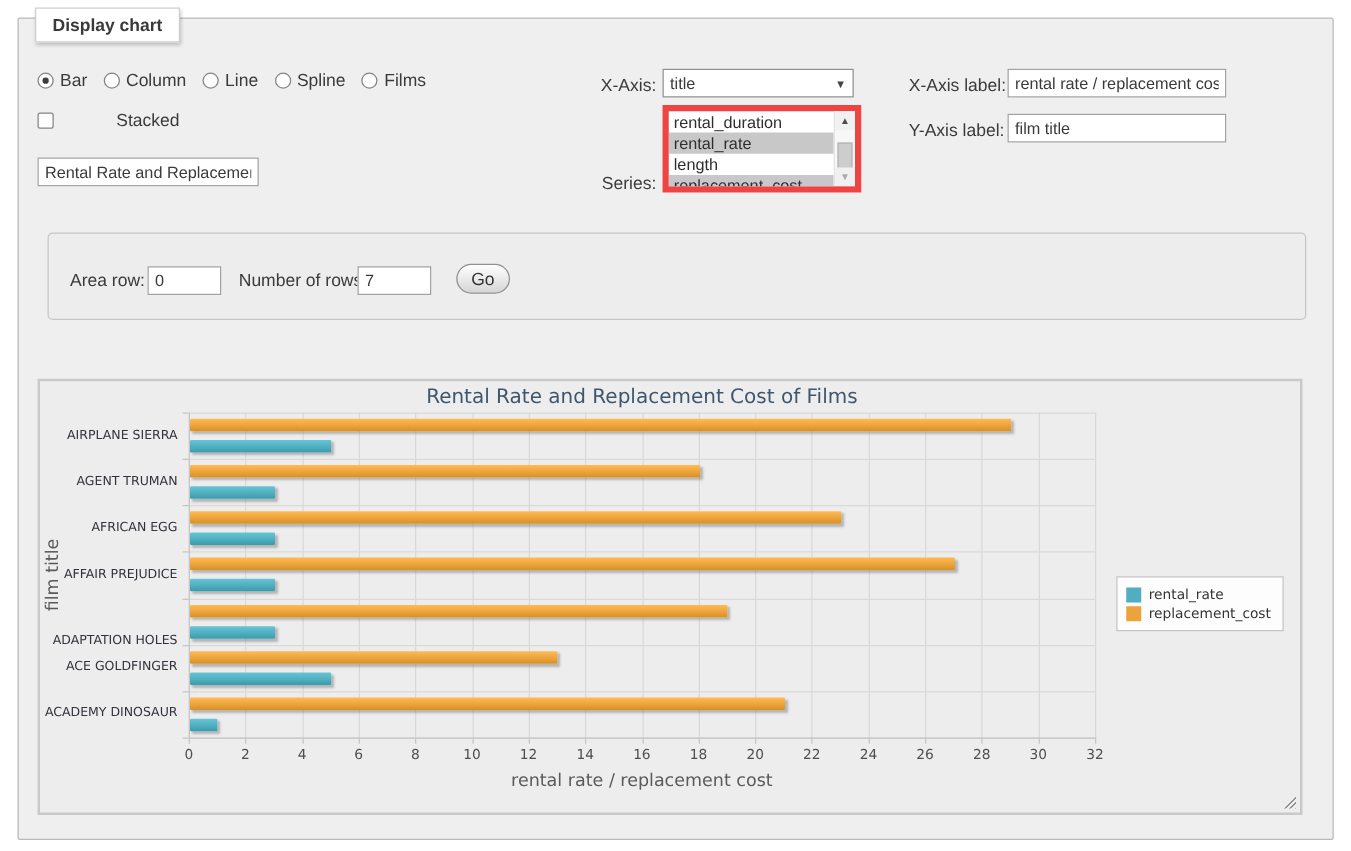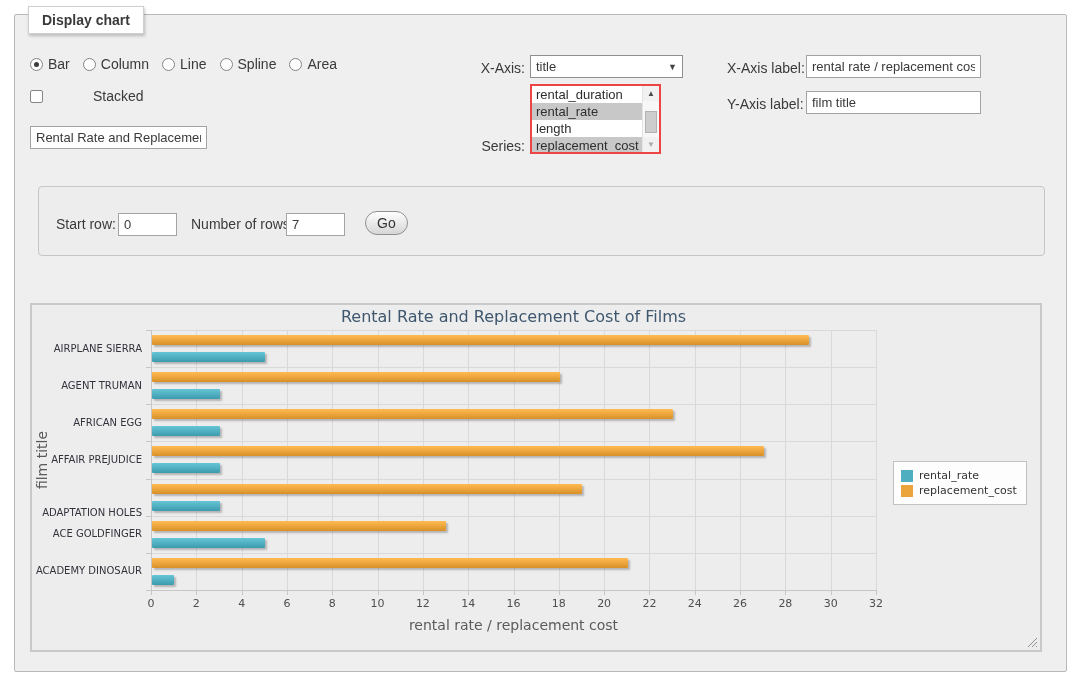--- a/index.html
+++ b/index.html
@@ -28,22 +28,22 @@
   
   .txt { position:absolute; box-sizing:border-box; height:23px; border:1px solid #a3a3a3;
          background:#fff; font-family:"Liberation Sans", sans-serif; font-size:13px; color:#3a3a3a;
          padding:2px 5px; border-radius:0; }
   .select { position:absolute; left:530px; top:55px; width:153px; height:23px; box-sizing:border-box;
             background:#fff; border:1px solid #8f8f8f; display:flex; align-items:center;
             padding:0 5px; font-size:13px; }
   .select .arrow { margin-left:auto; font-size:9px; color:#444; }
 
   
-  .listbox { position:absolute; left:530px; top:84px; width:131px; height:70px; box-sizing:border-box;
-             background:#fff; border:2px solid #ef4444; overflow:hidden; }
+  .listbox { position:absolute; left:530px; top:84px; width:159px; height:70px; box-sizing:border-box;
+             background:#fff; border:5px solid #ef4444; overflow:hidden; }
   .option { height:17px; line-height:17px; padding-left:4px; font-size:13px; color:#2e2e2e;
             width:calc(100% - 17px); box-sizing:border-box; white-space:nowrap; }
   .option.selected { background:#c8c8c8; }
   .scrollbar { position:absolute; right:0; top:0; width:17px; height:100%; background:#f7f7f7;
                border-left:1px solid #e4e4e4; box-sizing:border-box; }
   .sb-btn { position:absolute; left:0; width:100%; height:15px; display:flex; align-items:center;
             justify-content:center; font-size:8px; background:#f1f1f1; }
   .sb-up { top:0; color:#4a4a4a; }
   .sb-down { bottom:0; color:#ababab; }
   .sb-thumb { position:absolute; left:2px; top:25px; width:12px; height:22px; background:#cdcdcd;
@@ -96,21 +96,21 @@
       <span class="radio-item">
         <span class="radio-circle"></span>
         <span>Line</span>
       </span>
       <span class="radio-item">
         <span class="radio-circle"></span>
         <span>Spline</span>
       </span>
       <span class="radio-item">
         <span class="radio-circle"></span>
-        <span>Area</span>
+        <span>Films</span>
       </span>
     </div>
 
   <div class="checkbox-row">
     <span class="checkbox-box"></span>
     <span>Stacked</span>
   </div>
 
   <input class="txt" style="left: 30px; top: 126px; width: 177px;" value="Rental Rate and Replacement Cost of Films">
 
@@ -134,21 +134,21 @@
       <div class="sb-btn sb-down">▼</div>
     </div>
   </div>
 
   <div class="form-label" style="left:727px; top:60px;">X-Axis label:</div>
   <input class="txt" style="left: 806px; top: 55px; width: 175px;" value="rental rate / replacement cost">
   <div class="form-label" style="left:727px; top:96px;">Y-Axis label:</div>
   <input class="txt" style="left: 806px; top: 91px; width: 175px;" value="film title">
 
   <div class="rows-panel">
-    <div class="form-label" style="left:17px; top:29px;">Start row:</div>
+    <div class="form-label" style="left:17px; top:29px;">Area row:</div>
     <input class="txt" style="left: 79px; top: 26px; width: 59px;" value="0">
     <div class="form-label" style="left:152px; top:29px;">Number of rows:</div>
     <input class="txt" style="left: 247px; top: 26px; width: 59px;" value="7">
     <button class="go-btn">Go</button>
   </div>
 
   <div class="chart-box">
     <div class="chart-area" id="chart-area">
       <div class="chart-title" style="left:119px; top:2px; width:725px;">Rental Rate and Replacement Cost of Films</div>
       <div class="x-title" style="left:119px; top:312px; width:725px;">rental rate / replacement cost</div>

